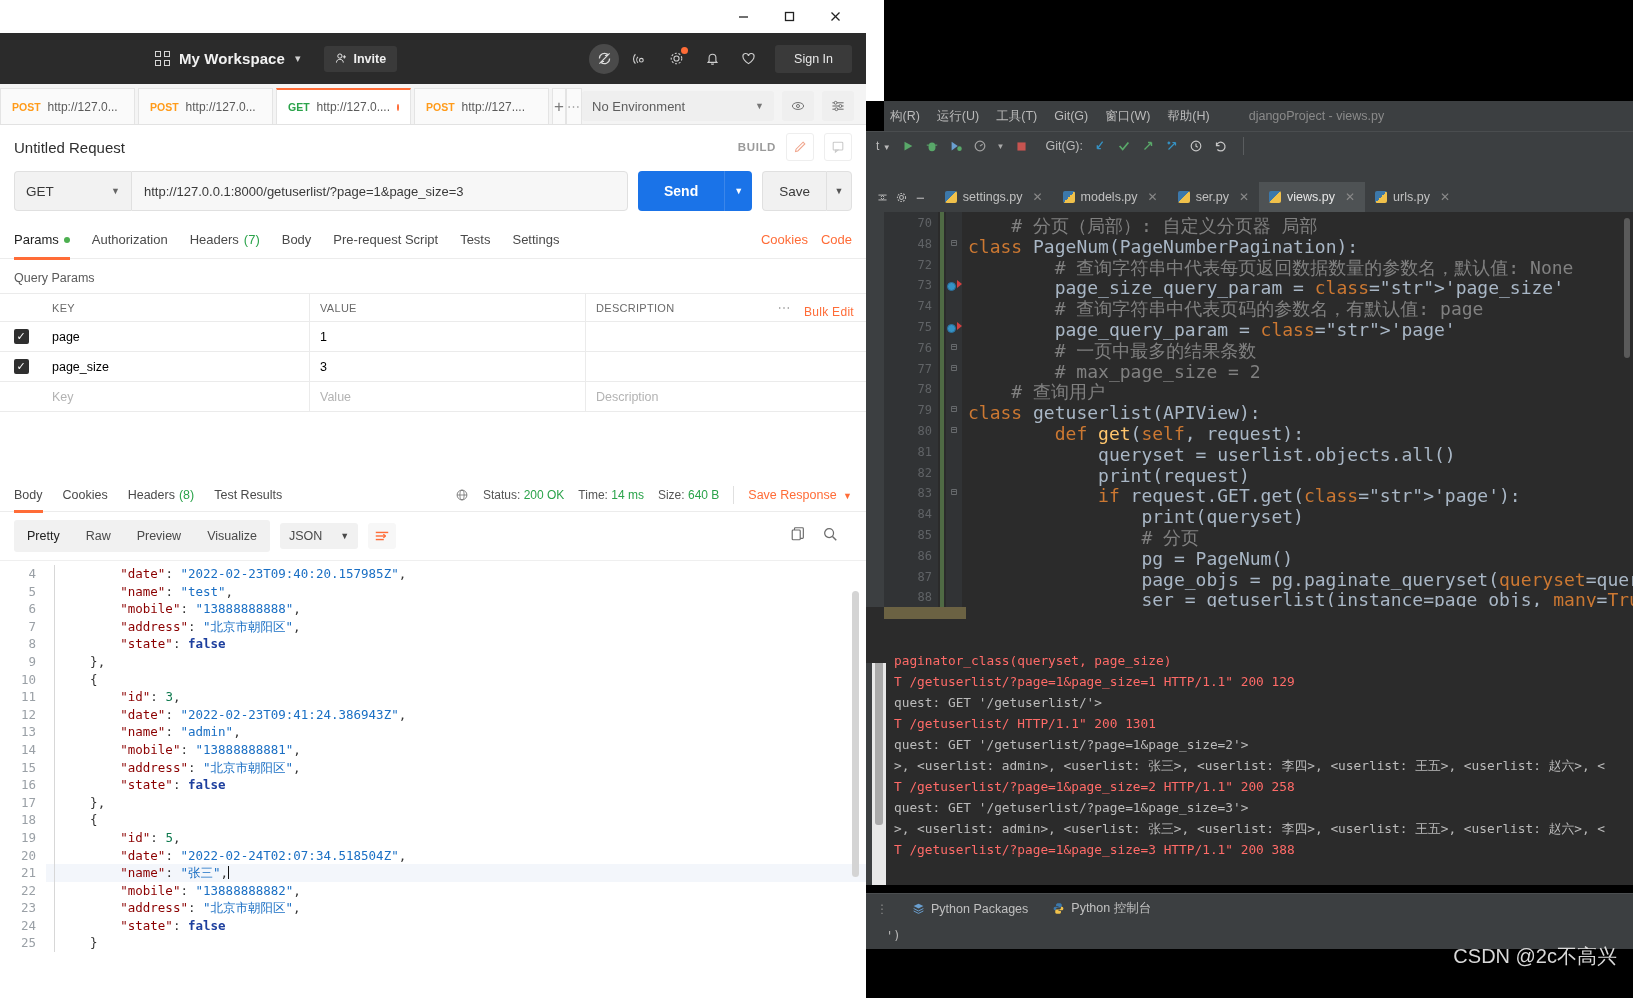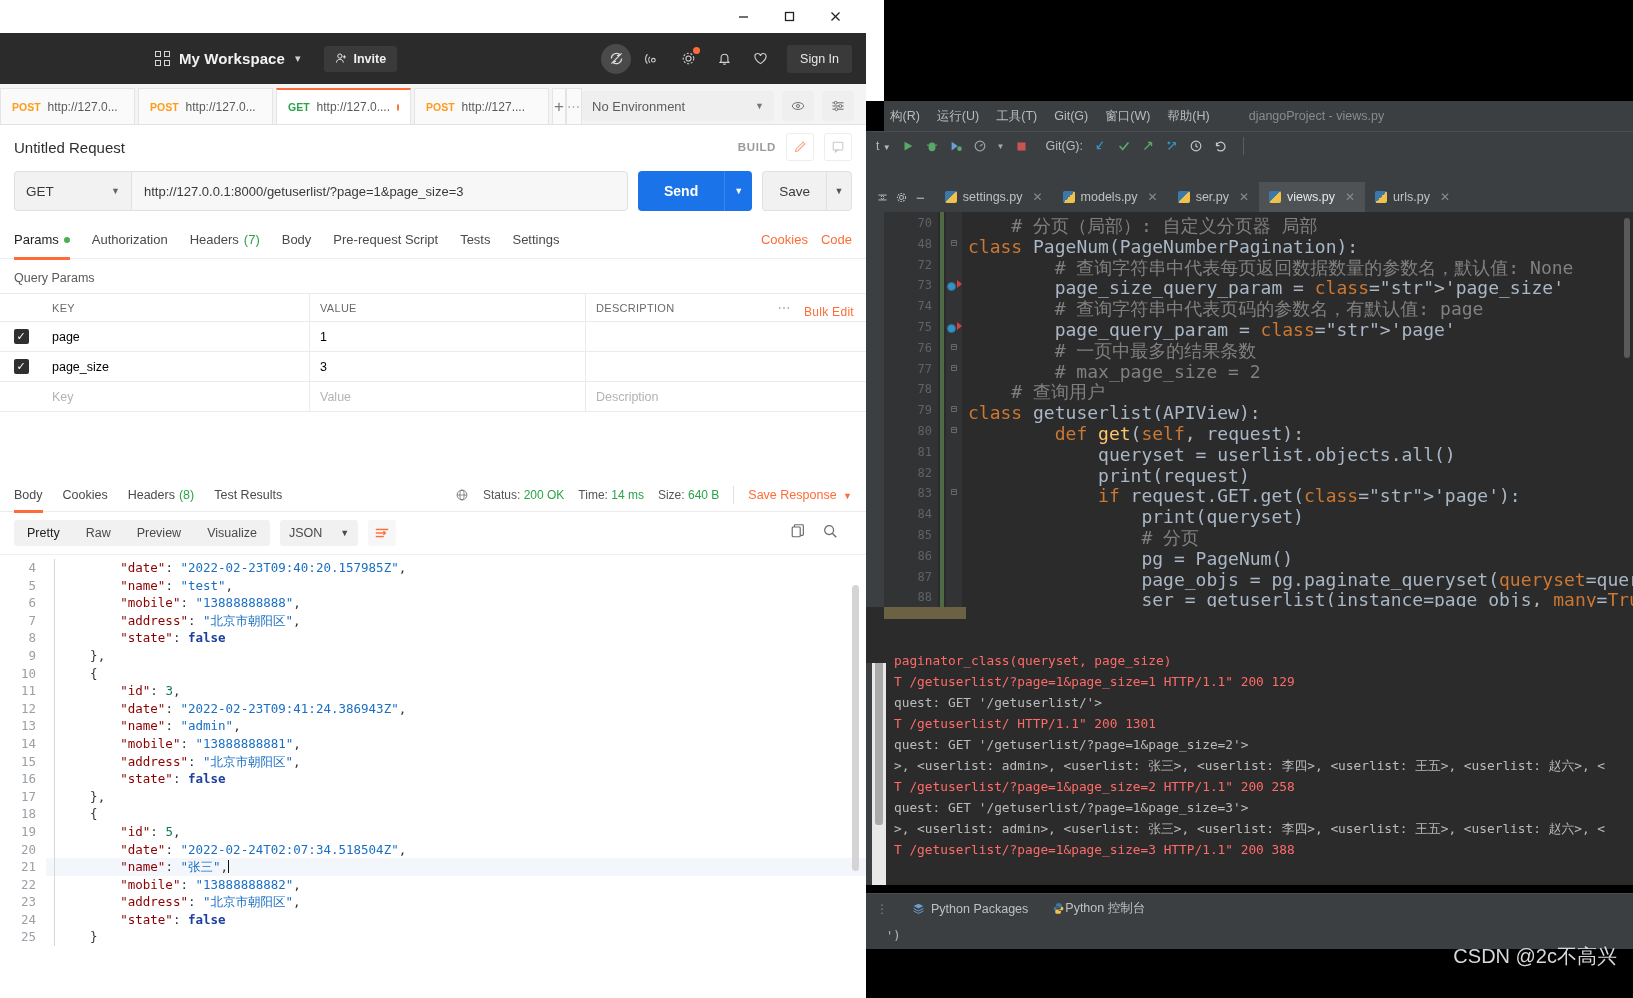--- a/index.html
+++ b/index.html
@@ -36,21 +36,21 @@
     margin-left:14px; background:#3a3a3a; color:#efefef; font-size:12.5px; font-weight:600;
     padding: 6px 11px; border-radius:3px; display:flex; align-items:center; gap:6px;
   }
   .hdr-icons { position:absolute; right: 14px; display:flex; align-items:center; gap:6px; }
   .hdr-ico {
     width:30px; height:30px; border-radius:50%; display:flex; align-items:center; justify-content:center;
     color:#cfcfcf; position:relative;
   }
   .hdr-ico.active { background:#4a4a4a; }
   .dot-badge { position:absolute; top:3px; right:3px; width:7px; height:7px; border-radius:50%; background:#ff6c37; }
-  .signin-btn { background:#3a3a3a; color:#e8e8e8; font-size:12.5px; padding:7px 13px; border-radius:3px; margin-left:6px; }
+  .signin-btn { background:#3a3a3a; color:#e8e8e8; font-size:12.5px; padding:7px 19px; border-radius:3px; margin-left:6px; }
 
   
   .pm-tabstrip { height: 41px; background:#f4f4f4; display:flex; align-items:flex-end; border-bottom:1px solid #e2e2e2; }
   .pm-tab {
     height:36px; background:#fafafa; border:1px solid #e4e4e4; border-bottom:none;
     display:flex; align-items:center; gap:7px; padding: 3px 11px; margin-right:3px; position:relative;
     min-width: 135px;
   }
   .pm-tab.active { background:#fff; border-top: 2px solid #ff6c37; }
   .pm-tab .meth { font-size:10.5px; font-weight:700; }
@@ -127,21 +127,21 @@
   
   .resp-sep { height: 66px; }
   .resp-tabs { display:flex; align-items:center; padding: 0 14px; height:34px; gap:20px; border-bottom:1px solid #ececec; }
   .resp-tab { font-size:12.5px; color:#4a4a4a; height:34px; display:flex; align-items:center; position:relative; }
   .resp-tab.active::after { content:""; position:absolute; left:0; right:0; bottom:-1px; height:2.5px; background:#ff6c37; }
   .resp-meta { margin-left:auto; display:flex; align-items:center; gap:14px; font-size:12px; color:#555; }
   .ok-grn { color:#2aa34a; }
   .save-resp { color:#ff6c37; font-size:12.5px; }
 
   .fmt-row { display:flex; align-items:center; padding: 8px 14px; gap:0; }
-  .fmt-grp { background:#f1f1f1; border-radius:3px; display:flex; height:26px; align-items:center; }
+  .fmt-grp { background:#f1f1f1; border-radius:3px; display:flex; height:32px; align-items:center; }
   .fmt-btn { font-size:12.5px; color:#4a4a4a; padding: 0 13px; height:26px; display:flex; align-items:center; }
   .fmt-btn.active { color:#212121; }
   .json-sel { margin-left:10px; background:#f1f1f1; border-radius:3px; height:26px; display:flex; align-items:center; padding:0 9px; gap:18px; font-size:12.5px; color:#4a4a4a; }
   .wrap-btn { margin-left:10px; width:28px; height:26px; background:#f7f7f7; border-radius:3px; display:flex; align-items:center; justify-content:center; }
   .fmt-right { margin-left:auto; display:flex; gap:16px; color:#6a6a6a; }
 
   
   .json-wrap { position:relative; height: 404px; overflow:hidden; border-top:1px solid #efefef; }
   .json-code { display:flex; font-family:"DejaVu Sans Mono", monospace; font-size:12.5px; line-height:17.6px; padding-top:4px;}
   .gutter { width:46px; text-align:right; color:#9aa0a6; padding-right:10px; user-select:none; }
@@ -759,21 +759,21 @@
     <div class="pc-bottom-tabs" style="position:absolute; top:893px; left:0; width:767px;">
       <span style="color:#888; font-size:12px;">⋮</span>
       <span style="display:flex; align-items:center; gap:6px;">
         <svg width="13" height="13" viewBox="0 0 16 16">
             <path d="M8 2l6 3-6 3-6-3z" fill="#6a9fd0"></path>
             <path d="M2 8l6 3 6-3" fill="none" stroke="#6a9fd0" stroke-width="1.2"></path>
             <path d="M2 11l6 3 6-3" fill="none" stroke="#6a9fd0" stroke-width="1.2"></path>
           </svg>
         <span>Python Packages</span>
       </span>
-      <span style="display:flex; align-items:center; ">
+      <span style="display:flex; align-items:center; gap:6px;">
         <svg width="13" height="13" viewBox="0 0 16 16">
             <path d="M8 1.5c-2 0-3 .8-3 2v1.5h3v.7H4c-1.4 0-2 1-2 2.3s.6 2.3 2 2.3h1V9c0-1.3 1-2.2 2.4-2.2H10c1.2 0 2-.7 2-1.8V3.5c0-1.2-1-2-3-2z" fill="#3c78aa"></path>
             <path d="M8 14.5c2 0 3-.8 3-2V11H8v-.7h4c1.4 0 2-1 2-2.3s-.6-2.3-2-2.3h-1V7c0 1.3-1 2.2-2.4 2.2H6c-1.2 0-2 .7-2 1.8v1.5c0 1.2 1 2 3 2z" fill="#f0c14b"></path>
           </svg>
         <span>Python 控制台</span>
       </span>
     </div>
 
     <div class="pc-statusline" style="position:absolute; top:923px; left:0; width:767px;">
       <span style="margin-left:12px;">')</span>

